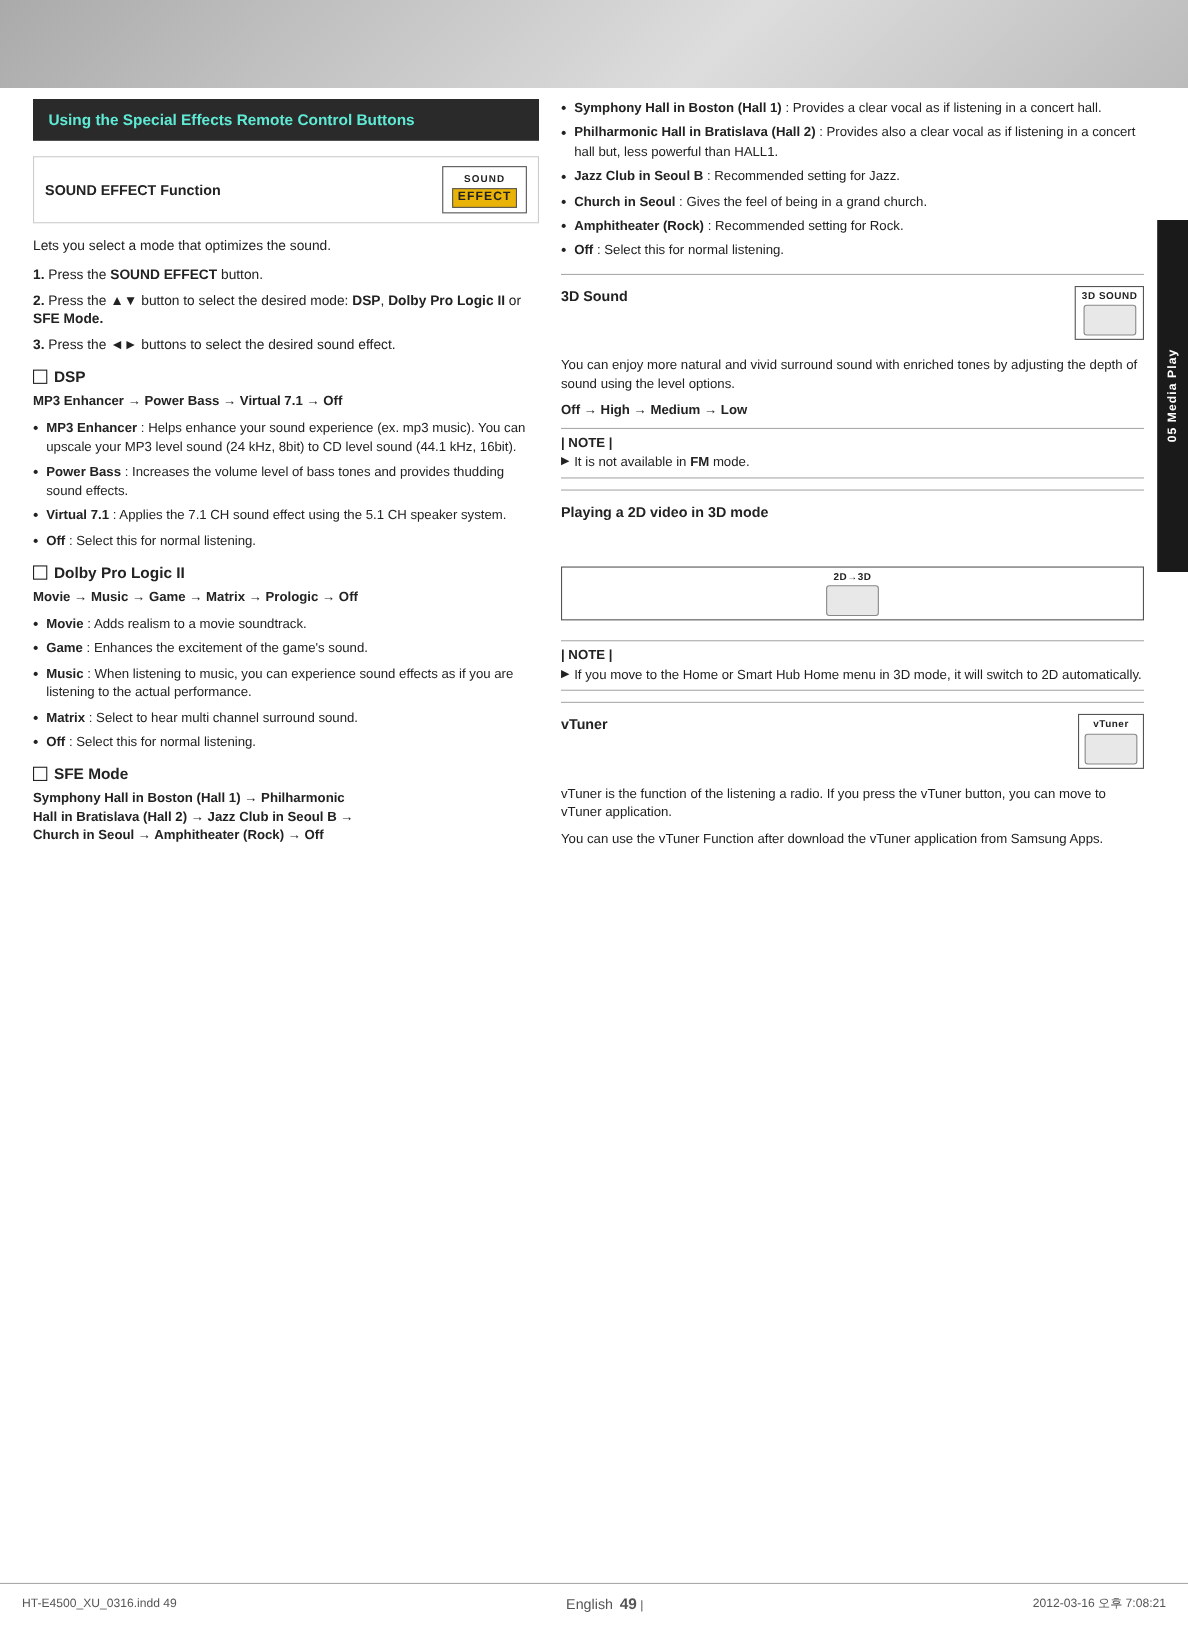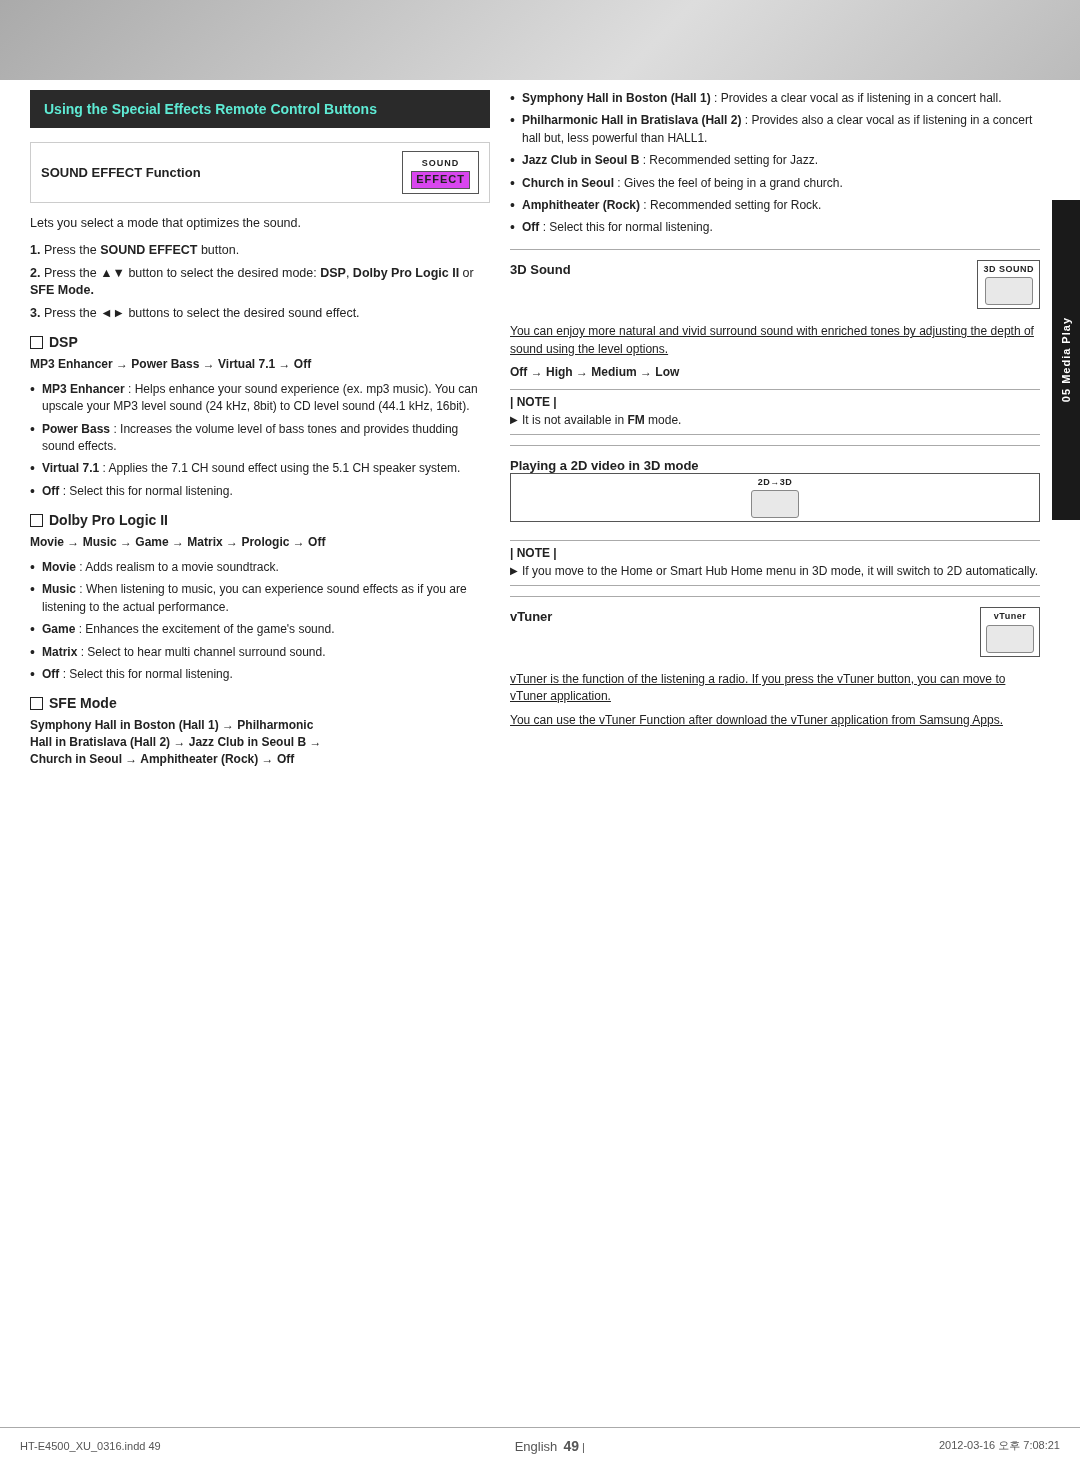--- a/index.html
+++ b/index.html
@@ -100,21 +100,21 @@
       min-width: 55px;
     }
     .sound-button .top-text {
       font-size: 9px;
       letter-spacing: 1px;
     }
     .sound-button .bottom-text {
       font-size: 11px;
       letter-spacing: 1px;
       border: 1px solid #555;
-      background: #d946ef;
+      background: #eab308;
       padding: 1px 4px;
       display: block;
       margin-top: 2px;
     }
 
     .intro-text {
       font-size: 12.5px;
       margin-bottom: 10px;
       line-height: 1.4;
     }
@@ -178,20 +178,21 @@
     }
 
     
     .feature-row {
       display: flex;
       align-items: stretch;
       justify-content: space-between;
       border-top: 1px solid #aaa;
       padding: 10px 0;
       margin-bottom: 4px;
+      gap: 42px;
     }
     .feature-label {
       font-size: 13px;
       font-weight: bold;
       padding-top: 2px;
     }
     .feature-button {
       border: 1px solid #555;
       min-width: 58px;
       text-align: center;
@@ -213,21 +214,20 @@
       border: 1px solid #888;
       border-radius: 3px;
       display: block;
       margin: 2px auto 0;
     }
 
     .feature-desc {
       font-size: 12px;
       line-height: 1.45;
       margin-bottom: 6px;
-      text-decoration: underline;
     }
 
     .note-section {
       margin: 8px 0;
       border-top: 1px solid #aaa;
       border-bottom: 1px solid #aaa;
       padding: 5px 0;
     }
     .note-label {
       font-size: 12px;
@@ -244,21 +244,21 @@
       content: '▶';
       position: absolute;
       left: 0;
       font-size: 10px;
       top: 1px;
     }
 
     
     .bottom-bar {
       position: absolute;
-      bottom: 16px;
+      bottom: 4px;
       left: 0;
       right: 0;
       height: 36px;
       border-top: 1px solid #aaa;
       display: flex;
       align-items: center;
       justify-content: space-between;
       padding: 0 20px;
       font-size: 11px;
       color: #555;
@@ -328,22 +328,22 @@
       <li><span class="bold">Off</span> : Select this for normal listening.</li>
     </ul>
 
     <div class="subsection-header">
       <div class="checkbox-icon"></div>
       <span>Dolby Pro Logic II</span>
     </div>
     <p class="flow-text">Movie → Music → Game → Matrix → Prologic → Off</p>
     <ul class="bullet-list">
       <li><span class="bold">Movie</span> : Adds realism to a movie soundtrack.</li>
+      <li><span class="bold">Game</span> : Enhances the excitement of the game's sound.</li>
       <li><span class="bold">Music</span> : When listening to music, you can experience sound effects as if you are listening to the actual performance.</li>
-      <li><span class="bold">Game</span> : Enhances the excitement of the game's sound.</li>
       <li><span class="bold">Matrix</span> : Select to hear multi channel surround sound.</li>
       <li><span class="bold">Off</span> : Select this for normal listening.</li>
     </ul>
 
     <div class="subsection-header">
       <div class="checkbox-icon"></div>
       <span>SFE Mode</span>
     </div>
     <p class="flow-text">
       Symphony Hall in Boston (Hall 1) → Philharmonic<br>

